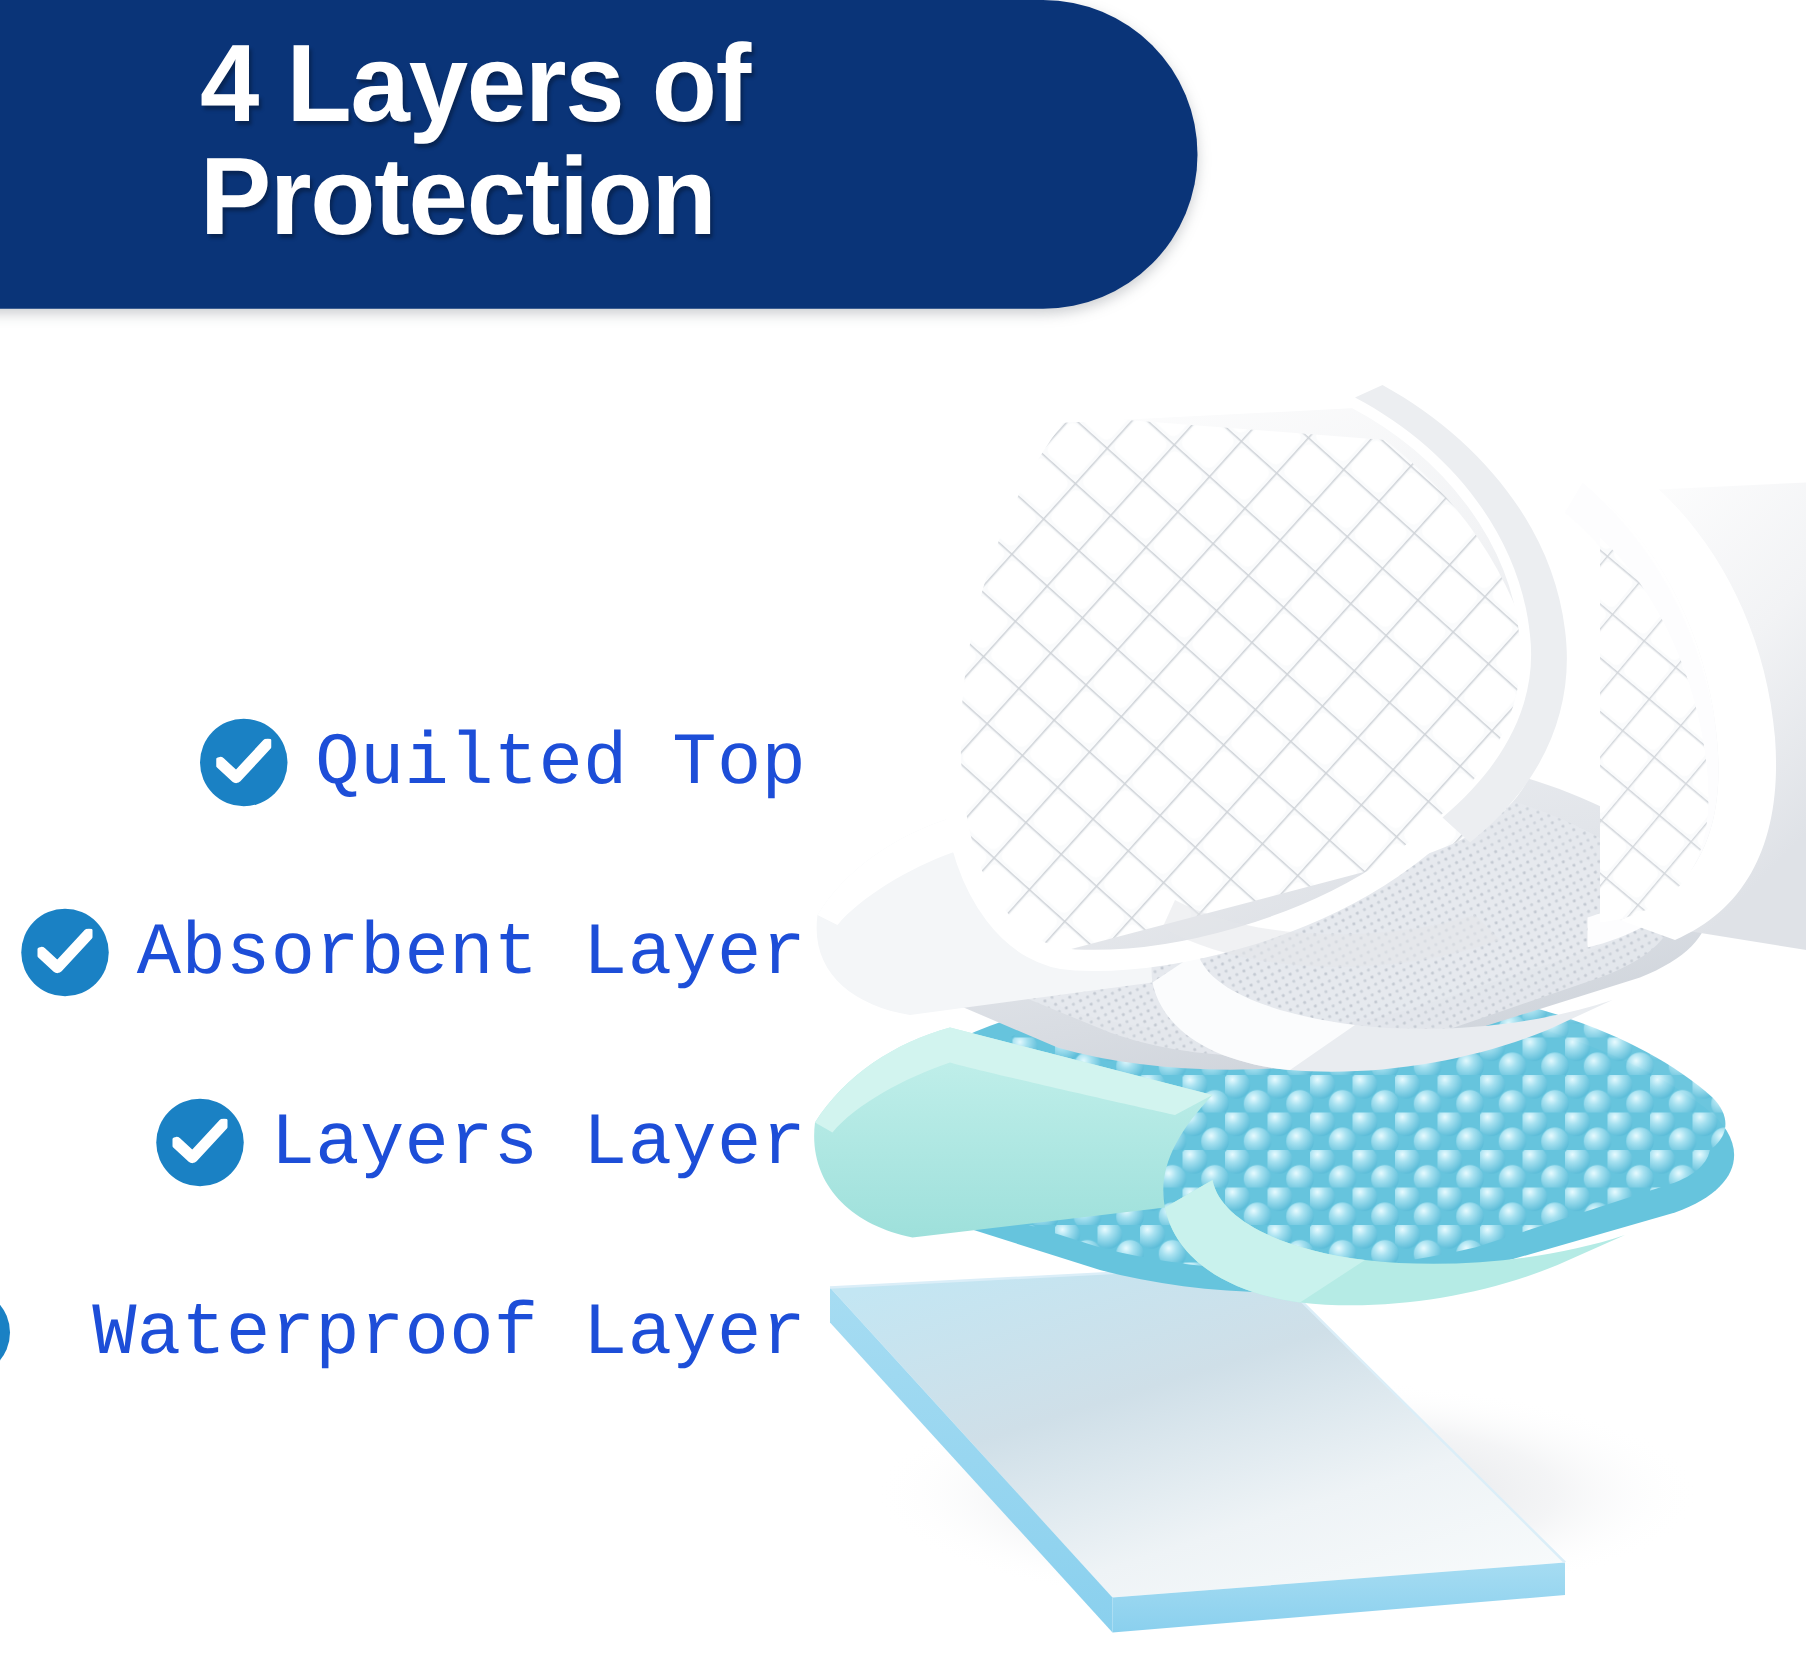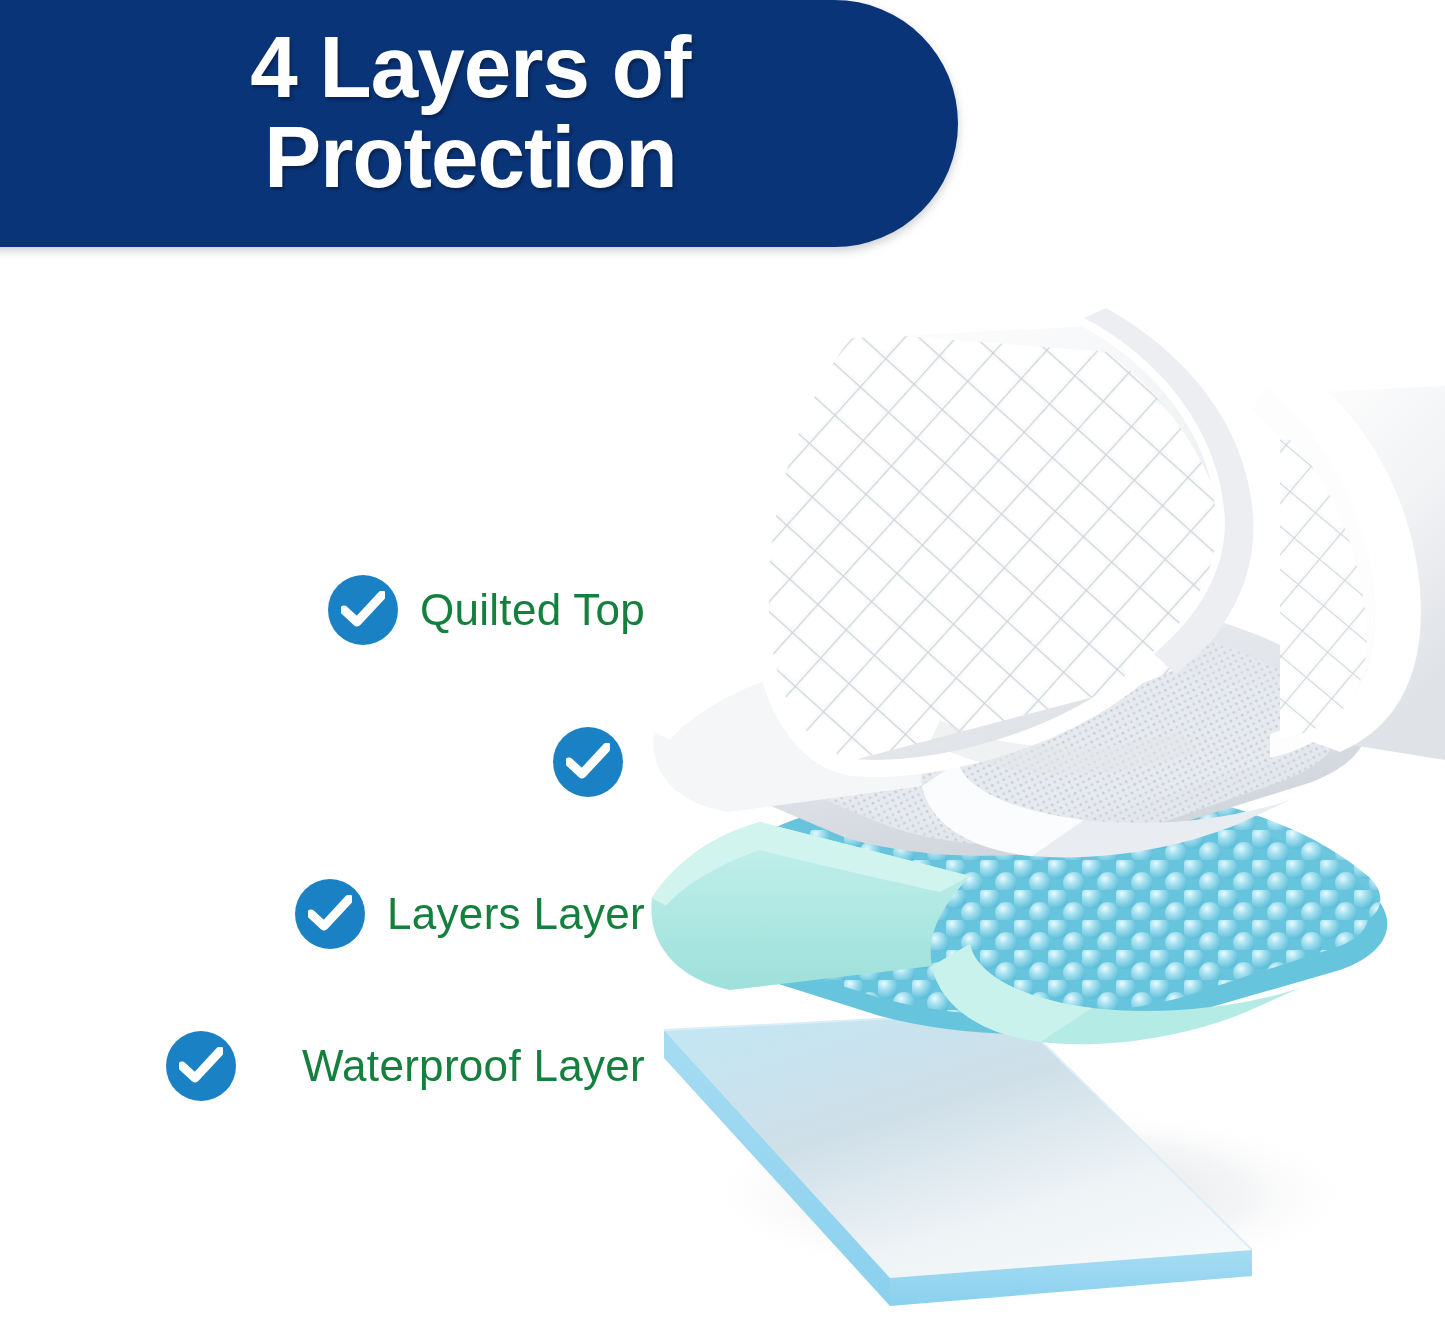--- a/index.html
+++ b/index.html
@@ -4,21 +4,21 @@
 <style>
   * { margin:0; padding:0; box-sizing:border-box; }
   html, body { width:1445px; height:1325px; }
   body {
     background:#ffffff;
     font-family:"Liberation Sans", sans-serif;
     overflow:hidden;
     position:relative;
   }
 
-  #stage { position:absolute; inset:0; width:1445px; height:1325px; overflow:hidden;text-align:center; }
+  #stage { position:absolute; inset:0; width:1445px; height:1325px; overflow:hidden; }
 
   
   .banner {
     position:absolute;
     left:-40px; top:0;
     width:998px; height:247px;
     background:#0a3478;
     border-top-right-radius:128px;
     border-bottom-right-radius:128px;
     box-shadow:0 4px 10px rgba(120,125,135,0.38);
@@ -61,24 +61,24 @@
     width:70px; height:70px;
     border-radius:50%;
     background:#1a81c4;
     flex:0 0 auto;
     position:relative;
     margin-right:22px;
   }
   .check-badge svg { position:absolute; left:13px; top:16px; }
 
   .feature-label {
-    font-family:Liberation Sans, sans-serif;
+    font-family:Liberation Mono, monospace;
     font-weight:300;
-    font-size:44px;
-    color:#15803d;
+    font-size:59px;
+    color:#1d4ed8;
     letter-spacing:0.3px;
     white-space:nowrap;
     line-height:1;
   }
 
   
   .product-art { position:absolute; left:640px; top:290px; width:805px; height:1035px; z-index:3; }
   .product-art svg { display:block; }
 </style>
 </head>
@@ -101,20 +101,21 @@
       </span>
       <span class="feature-label">Quilted Top</span>
     </div>
 
     <div class="feature-row">
       <span class="check-badge">
         <svg width="44" height="38" viewBox="0 0 44 38">
           <path d="M3 19 L16 31 L41 4" fill="none" stroke="#ffffff" stroke-width="9" stroke-linecap="round" stroke-linejoin="round"></path>
         </svg>
       </span>
+      <span class="feature-label">Absorbent Layer</span>
     </div>
 
     <div class="feature-row">
       <span class="check-badge">
         <svg width="44" height="38" viewBox="0 0 44 38">
           <path d="M3 19 L16 31 L41 4" fill="none" stroke="#ffffff" stroke-width="9" stroke-linecap="round" stroke-linejoin="round"></path>
         </svg>
       </span>
       <span class="feature-label">Layers Layer</span>
     </div>

